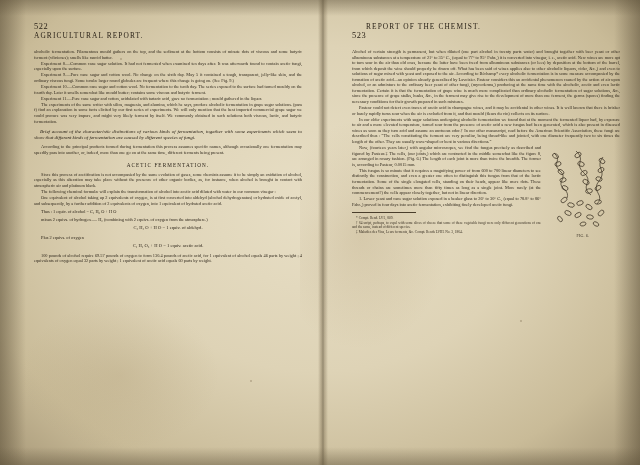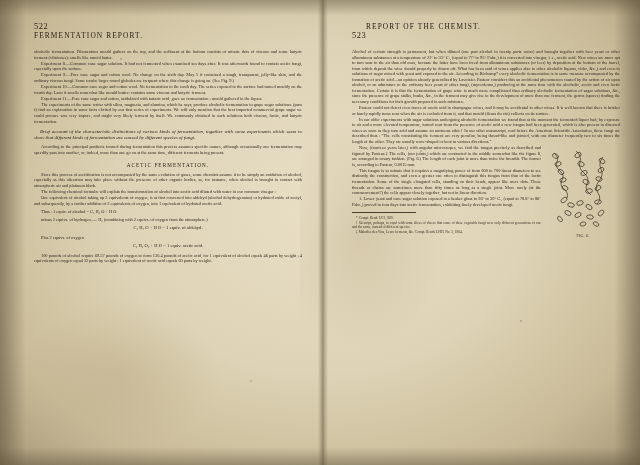--- a/index.html
+++ b/index.html
@@ -172,21 +172,21 @@
 <body>
 
 <div class="page-wrap">
 
   <div class="stain-a"></div>
   <div class="stain-b"></div>
 
   <div class="col left">
     <div class="folio-row">
       <span class="pg">522</span>
-      <span class="hdr">FERMENTATION REPORT.</span>
+      <span class="hdr">AGRICULTURAL REPORT.</span>
     </div>
 
     <p class="body noind">alcoholic fermentation.  Filamentous mould gathers on the top, and the sediment at the bottom consists of minute dots of viscous and some butyric ferment (vibriones); smells like rancid butter.</p>
     <p class="body">Experiment 8.—Common cane sugar solution.  It had not fermented when examined ten days after.  It was afterwards found to contain acetic fungi, especially upon the surface.</p>
     <p class="body">Experiment 9.—Pure cane sugar and cotton wool.  No change on the sixth day.  May 5 it contained a tough, transparent, jelly-like skin, and the ordinary viscous fungi.  Some torulæ larger round globules are frequent where this change is going on.  (See Fig. 9.)</p>
     <p class="body">Experiment 10.—Common cane sugar and cotton wool.  No fermentation to the tenth day.  The series exposed to the surface had turned mouldy on the fourth day.  Later it smells somewhat like mould butter; contains some viscous and butyric ferment.</p>
     <p class="body">Experiment 11.—Pure cane sugar and cotton, acidulated with tartaric acid, gave no fermentation ; mould gathered in the liquor.</p>
     <p class="body">The experiments of the same writer with silica, magnesia, and alumina, which he says, produce alcoholic fermentation in grape sugar solutions. (para f) find an explanation in some facts elicited by our first series of experiments.  We will only mention that the best imported commercial grape sugar we could procure was very impure, and might very likely ferment by itself.  We commonly obtained in such solutions both viscous, lactic, and butyric fermentation.</p>
 
     <p class="sec-italic">Brief account of the characteristic distinctions of various kinds of fermentation, together with some experiments which seem to show that different kinds of fermentation are caused by different species of fungi.</p>

